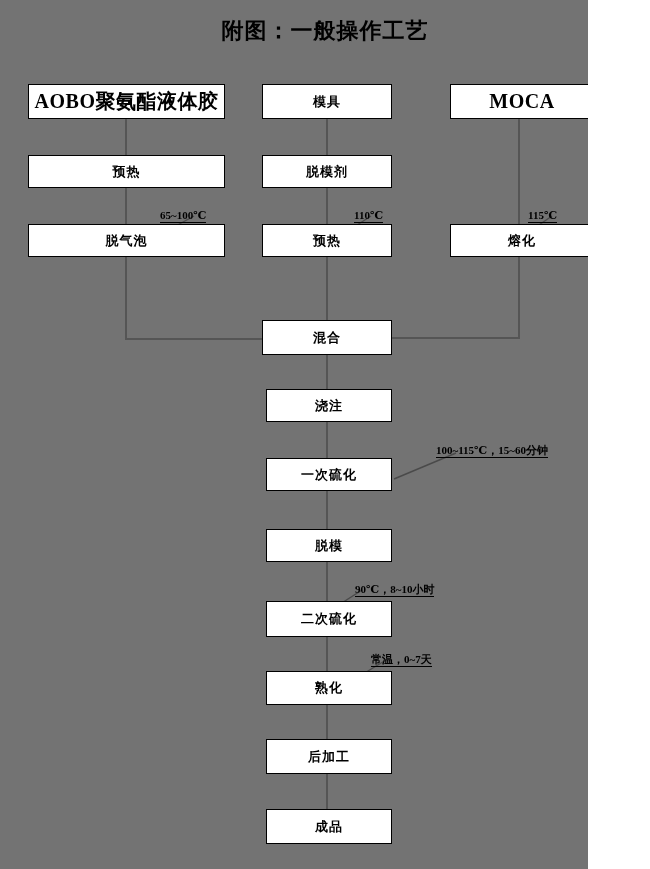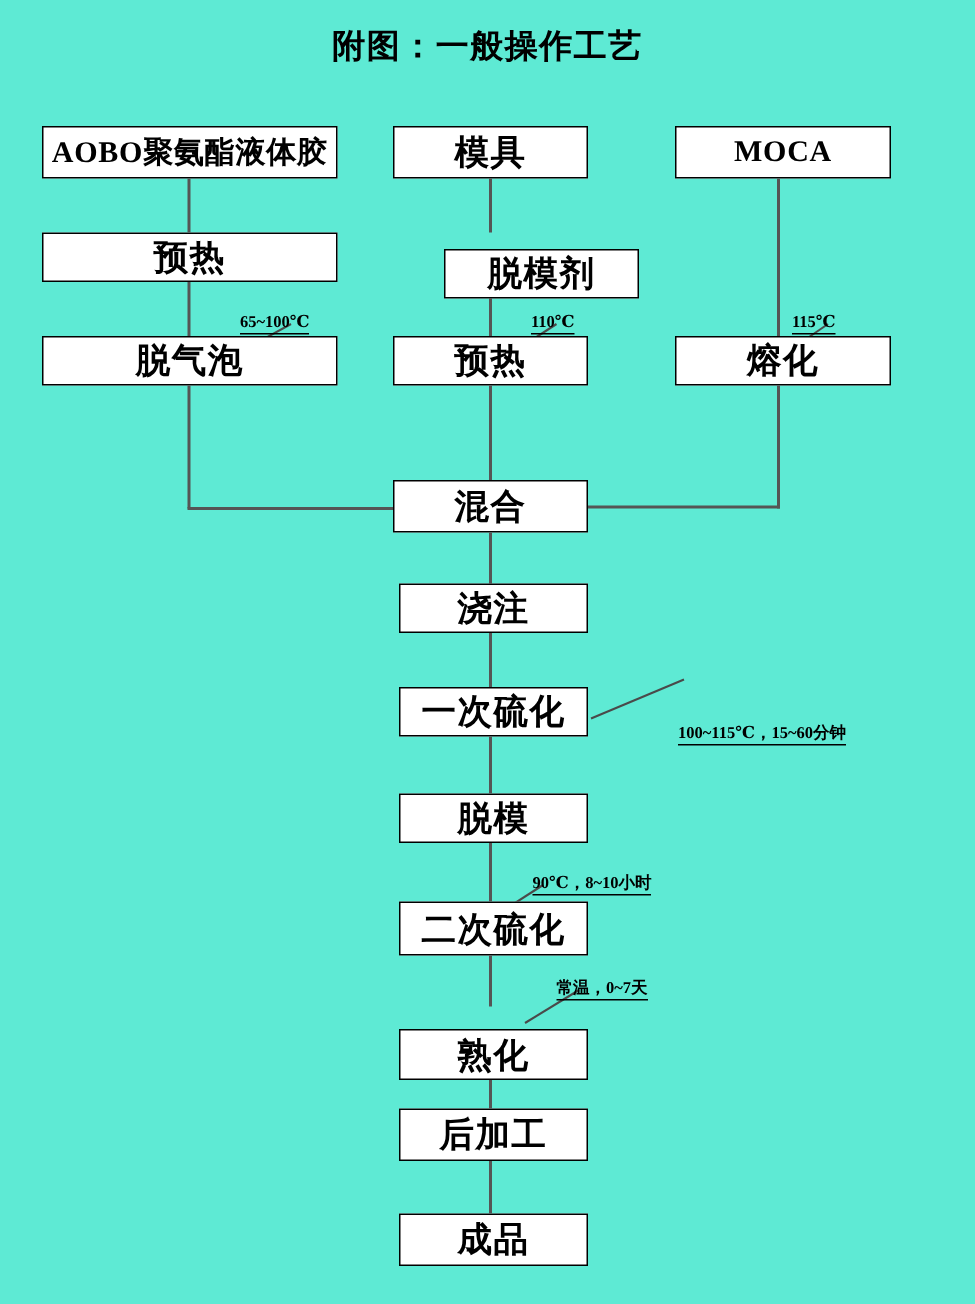--- a/index.html
+++ b/index.html
@@ -2,23 +2,23 @@
 <html><head>
 <meta charset="utf-8">
 <style>
   html, body {
     margin: 0;
     padding: 0;
     background: #ffffff;
   }
   #page {
     position: relative;
-    width: 650px;
+    width: 588px;
     height: 869px;
-    background: #5eead4;
+    background: #737373;
     overflow: hidden;
     font-family: "Liberation Serif", "DejaVu Serif", serif;
   }
   #title {
     position: absolute;
     left: 0;
     top: 16px;
     width: 650px;
     text-align: center;
     font-size: 22px;
@@ -29,21 +29,21 @@
   }
   .node {
     position: absolute;
     box-sizing: border-box;
     border: 1.4px solid #000000;
     background: #ffffff;
     color: #000000;
     display: flex;
     align-items: center;
     justify-content: center;
-    font-size: 23px;
+    font-size: 13px;
     font-weight: bold;
     letter-spacing: 1px;
     z-index: 3;
     font-family: "Liberation Serif", "DejaVu Serif", serif;
   }
   .node.latin {
     font-size: 20px;
     letter-spacing: 0.5px;
   }
   .conn {
@@ -136,21 +136,21 @@
   </div>
 
   <div class="node latin" style="left:450px; top:84px; width:144px; height:35px;">
     <span>MOCA</span>
   </div>
 
   <div class="node" style="left:28px; top:155px; width:197px; height:33px;">
     <span>预热</span>
   </div>
 
-  <div class="node" style="left:262px; top:166px; width:130px; height:33px;margin-left:34px;">
+  <div class="node" style="left:262px; top:155px; width:130px; height:33px;">
     <span>脱模剂</span>
   </div>
 
   <div class="node" style="left:28px; top:224px; width:197px; height:33px;">
     <span>脱气泡</span>
   </div>
 
   <div class="node" style="left:262px; top:224px; width:130px; height:33px;">
     <span>预热</span>
   </div>
@@ -172,32 +172,32 @@
   </div>
 
   <div class="node" style="left:266px; top:529px; width:126px; height:33px;">
     <span>脱模</span>
   </div>
 
   <div class="node" style="left:266px; top:601px; width:126px; height:36px;text-align:right;">
     <span>二次硫化</span>
   </div>
 
-  <div class="node" style="left:266px; top:686px; width:126px; height:34px;">
+  <div class="node" style="left:266px; top:671px; width:126px; height:34px;">
     <span>熟化</span>
   </div>
 
   <div class="node" style="left:266px; top:739px; width:126px; height:35px;">
     <span>后加工</span>
   </div>
 
   <div class="node" style="left:266px; top:809px; width:126px; height:35px;">
     <span>成品</span>
   </div>
 
   <div class="annot" style="left:160px; top:209px;">65~100℃</div>
   <div class="annot" style="left:354px; top:209px;">110℃</div>
   <div class="annot" style="left:528px; top:209px;">115℃</div>
-  <div class="annot" style="left:452px; top:444px;margin-top:39px;">100~115℃，15~60分钟</div>
+  <div class="annot" style="left:436px; top:444px;">100~115℃，15~60分钟</div>
   <div class="annot" style="left:355px; top:583px;">90℃，8~10小时</div>
   <div class="annot" style="left:371px; top:653px;text-align:right;">常温，0~7天</div>
 
 </div>
 
 </body></html>

